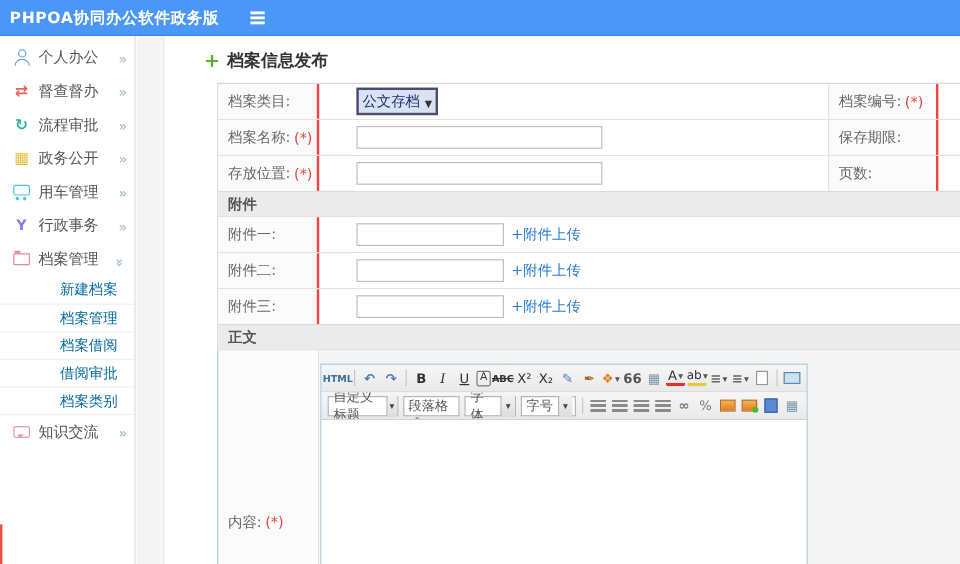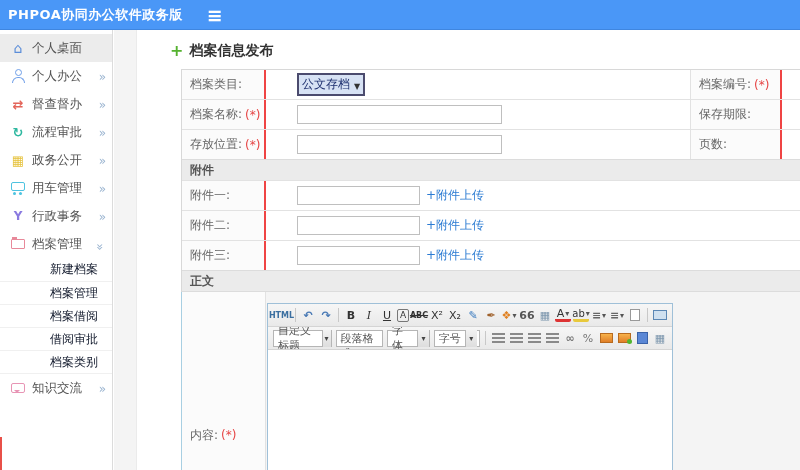--- a/index.html
+++ b/index.html
@@ -38,21 +38,21 @@
   .ic-person::after  { content:""; width:11px; height:5px; border:1.5px solid #6f9fe8; border-bottom:none;
     border-radius:6px 6px 0 0; margin-top:1px; }
   .ic-truck::before { content:""; width:12px; height:7px; border:1.5px solid #4ec3e0; border-radius:2px; margin-bottom:3px; }
   .ic-truck::after  { content:""; position:absolute; bottom:1px; left:3px; width:3px; height:3px;
     border-radius:50%; background:#4ec3e0; box-shadow:6px 0 0 #4ec3e0; }
   .ic-folder::before { content:""; width:12px; height:8px; border:1.5px solid #e8899a; border-radius:1px; }
   .ic-folder::after  { content:""; position:absolute; top:0; left:2px; width:5px; height:2px; background:#e8899a; }
   .ic-bubble::before { content:""; width:12px; height:8px; border:1.5px solid #e895b5; border-radius:2px; }
   .ic-bubble::after  { content:""; position:absolute; bottom:0; left:4px; border:3px solid transparent;
     border-top-color:#e895b5; }
-  .sub { height:23px; display:flex; align-items:center; padding-left:50px; color:#0f172a;
+  .sub { height:23px; display:flex; align-items:center; padding-left:50px; color:#0369a1;
     font-size:12px; cursor:pointer; border-top:1px solid #f0f0f0; }
   .sub:first-child { border-top:none; }
   .submenu { border-bottom:1px solid #f0f0f0; }
   .red-edge { position:absolute; left:0; bottom:0; width:2px; height:33px; background:#e85048; }
 
   
   .gutter { position:absolute; top:30px; left:114px; width:23px; bottom:0; background:#f4f4f4;
     border-right:1px solid #ebebeb; }
   .main { position:absolute; top:30px; left:138px; right:0; bottom:0; background:#fff; overflow:hidden; }
   .page-head { position:absolute; top:12px; left:32px; display:flex; align-items:center; }
@@ -122,24 +122,20 @@
 </style>
 </head>
 <body>
 
 <div class="topbar">
   <span class="logo">PHPOA协同办公软件政务版</span>
   <span class="burger"></span>
 </div>
 
 <div class="sidebar">
-  <div class="sitem active">
-    <span class="ic gi-home"></span>
-    <span class="slabel">个人桌面</span>
-  </div>
   <div class="sitem">
     <span class="ic ic-person"></span>
     <span class="slabel">个人办公</span>
     <span class="chev"></span>
   </div>
   <div class="sitem">
     <span class="ic gi-swap"></span>
     <span class="slabel">督查督办</span>
     <span class="chev"></span>
   </div>

